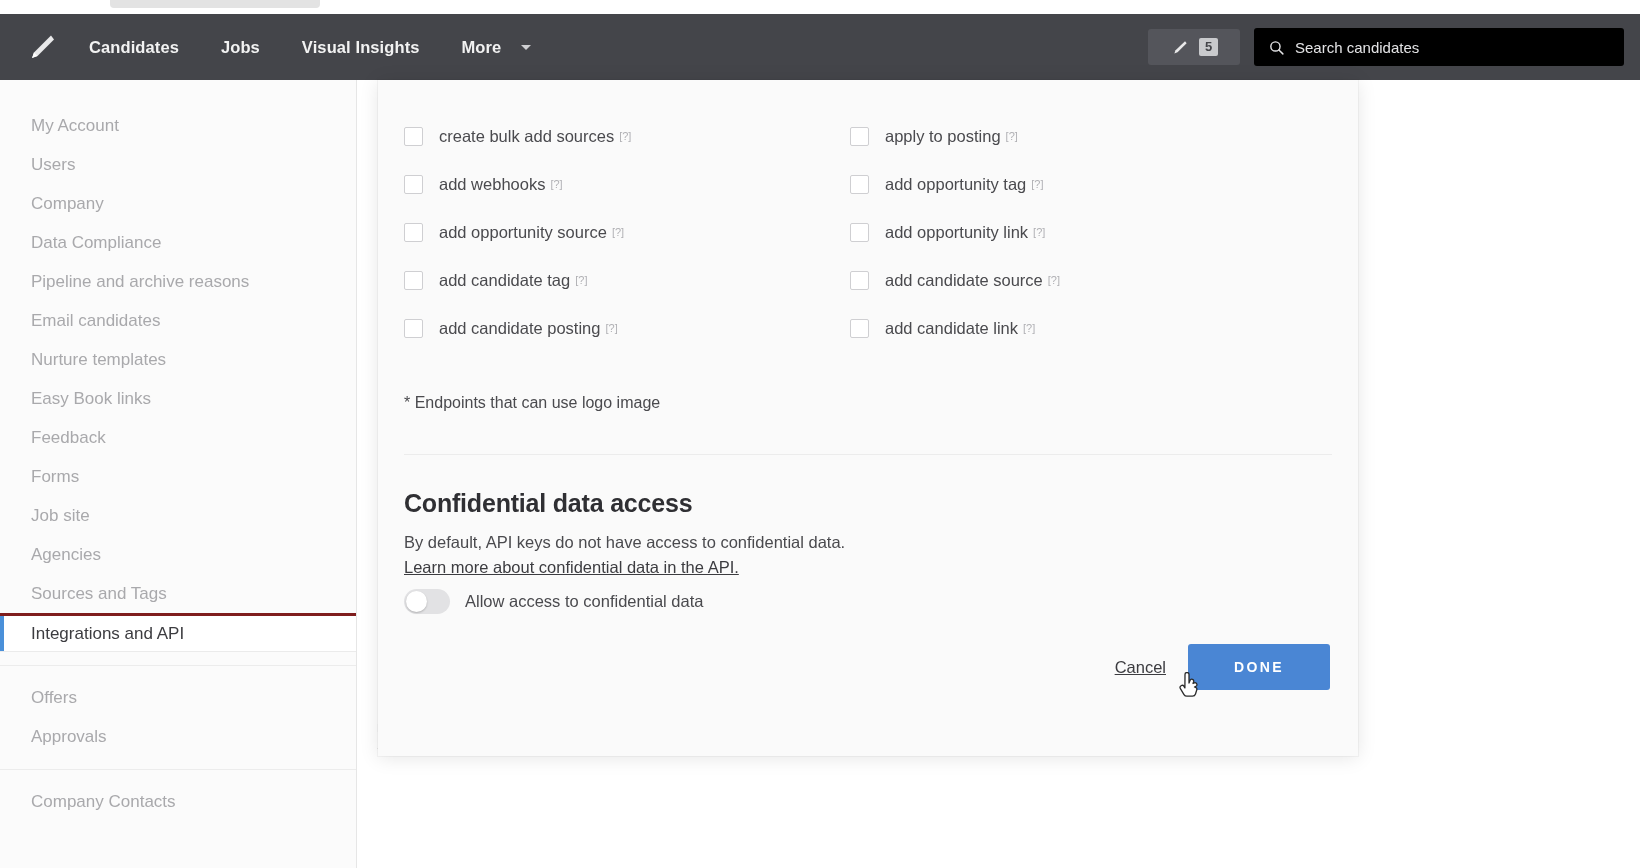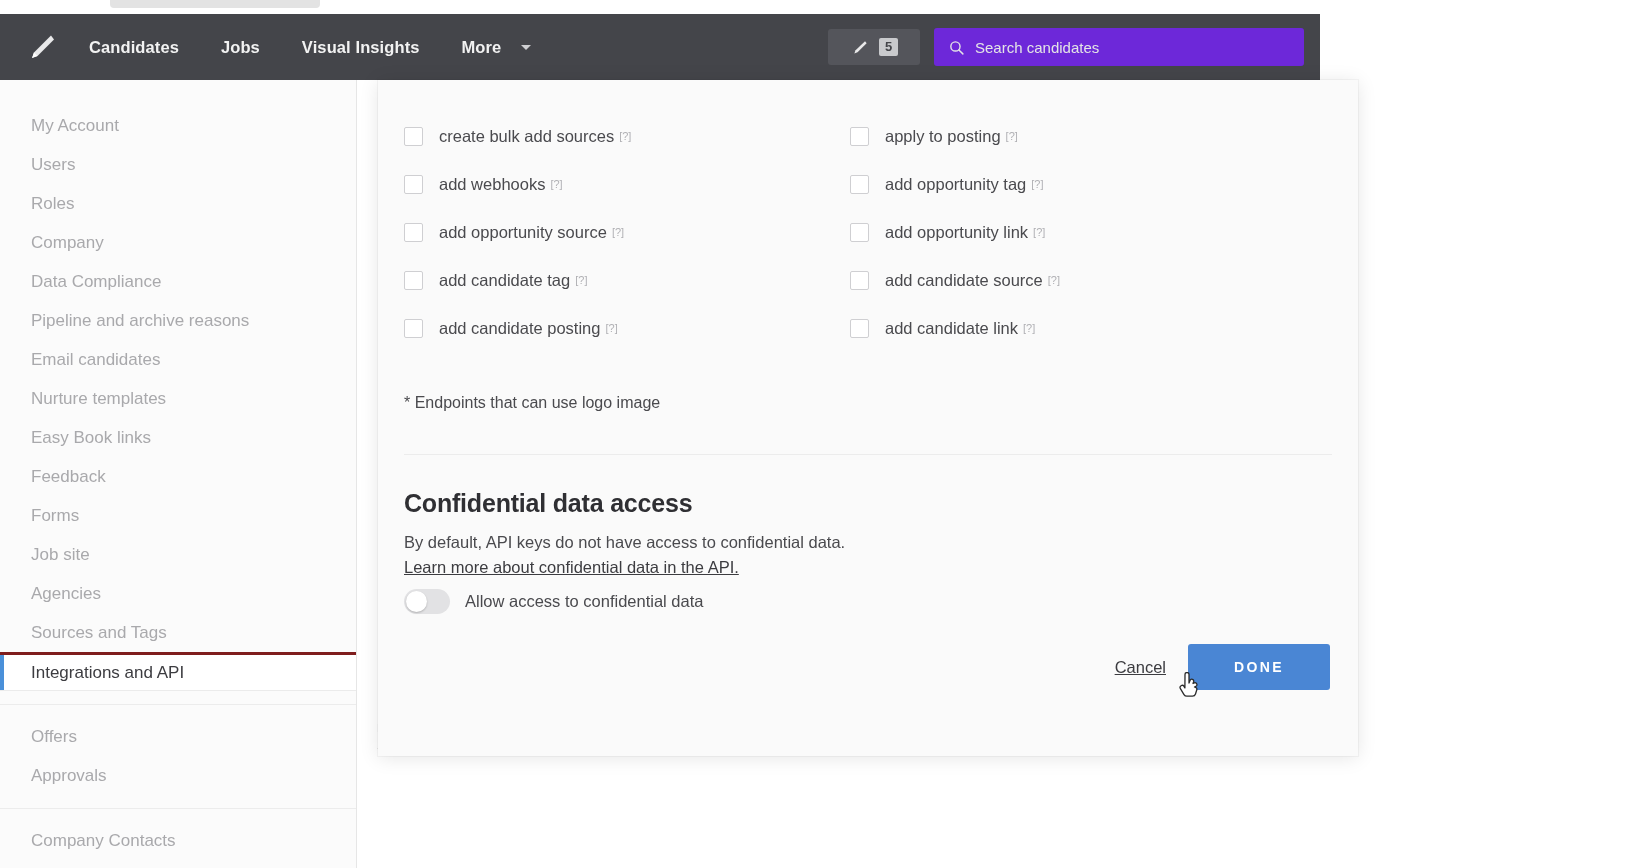--- a/index.html
+++ b/index.html
@@ -10,21 +10,21 @@
     overflow: hidden;
   }
   #root { position: relative; width: 1640px; height: 868px; background: #ffffff; }
 
   
   .chrome-strip { position:absolute; left:0; top:0; width:1640px; height:14px; background:#ffffff; }
   .chrome-strip .tab-shadow { position:absolute; left:110px; top:0; width:210px; height:8px; background:#e3e3e3; border-radius:0 0 4px 4px; }
 
   
   .topnav {
-    position: absolute; left: 0; top: 14px; width: 1320px; height: 66px;
+    position: absolute; left: 0; top: 14px; width: 1640px; height: 66px;
     background: #44454a;
     display: flex; align-items: center;
   }
   .topnav-inner { display:flex; align-items:center; width:100%; height:100%; }
   .logo-mark {
     width: 54px; margin-left: 14px; display:flex; align-items:center; justify-content:center;
   }
   .logo-mark svg { display:block; }
   .nav-links { display: flex; align-items: center; gap: 0px; }
   .nav-link {
@@ -39,21 +39,21 @@
   .notif-pill {
     background: #54555b; border-radius: 3px; height: 36px; min-width: 92px;
     display: flex; align-items: center; justify-content: center; gap: 10px; padding: 0 12px;
     cursor: pointer;
   }
   .notif-count {
     background: #c9cacd; color: #44454a; font-size: 13px; font-weight: bold;
     border-radius: 2px; padding: 1px 6px; line-height: 16px;
   }
   .searchbox {
-    background: #6d28d9; border-radius: 3px; height: 38px; width: 370px;
+    background: #000000; border-radius: 3px; height: 38px; width: 370px;
     display: flex; align-items: center; gap: 10px; padding: 0 14px; cursor: text;
   }
   .searchbox .ph { color: #e4e4e6; font-size: 15px; }
 
   
   .sidebar {
     position: absolute; left: 0; top: 80px; width: 357px; height: 788px;
     background: #fbfbfb; border-right: 1px solid #e6e6e6;
     padding-top: 26px;
     z-index: 3;
@@ -191,21 +191,20 @@
           </svg>
           <span class="ph">Search candidates</span>
         </div>
       </div>
     </div>
   </div>
 
   <div class="sidebar">
     <div class="side-item">My Account</div>
     <div class="side-item">Users</div>
-    <div class="side-item">Roles</div>
     <div class="side-item">Company</div>
     <div class="side-item">Data Compliance</div>
     <div class="side-item">Pipeline and archive reasons</div>
     <div class="side-item">Email candidates</div>
     <div class="side-item">Nurture templates</div>
     <div class="side-item">Easy Book links</div>
     <div class="side-item">Feedback</div>
     <div class="side-item">Forms</div>
     <div class="side-item">Job site</div>
     <div class="side-item">Agencies</div>

